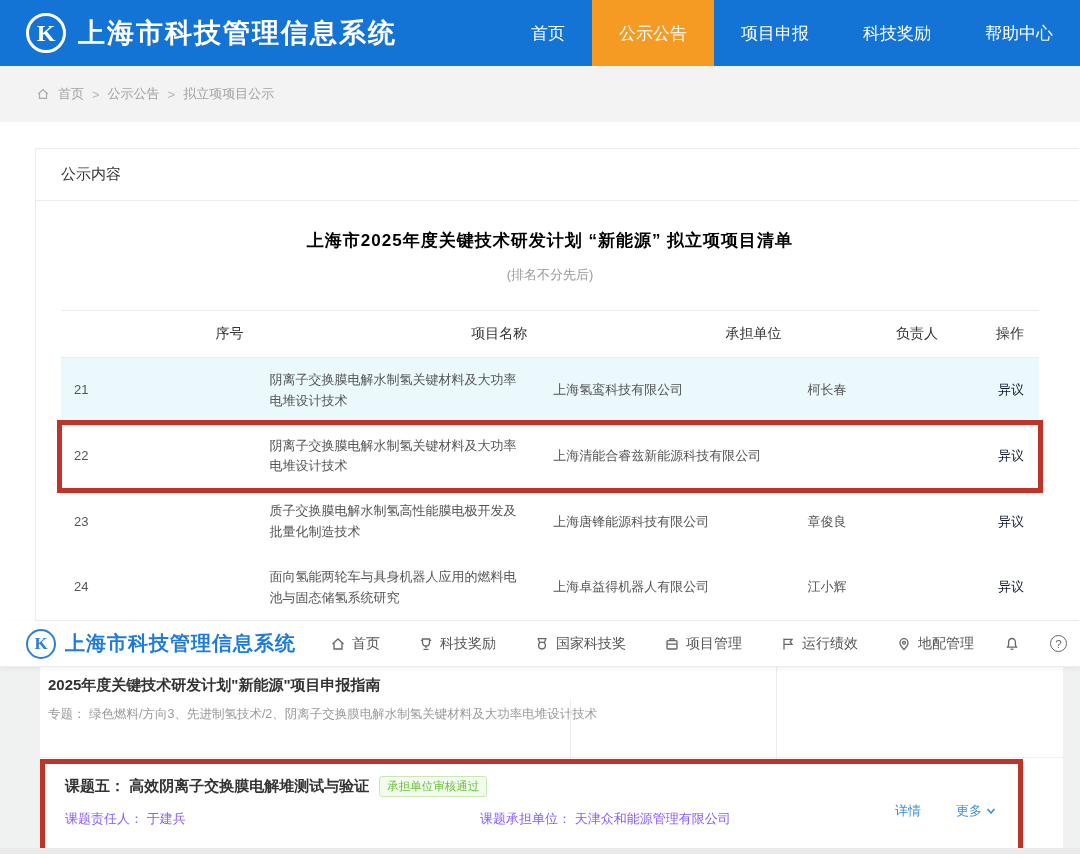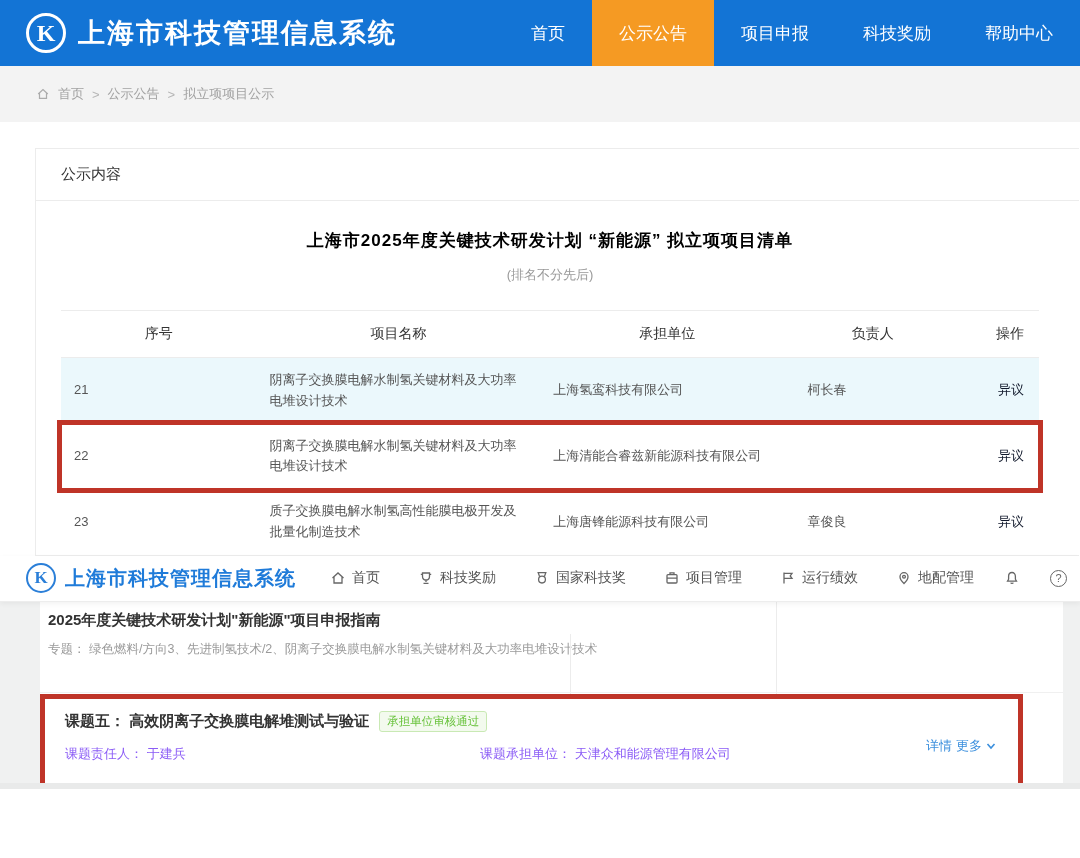--- a/index.html
+++ b/index.html
@@ -25,21 +25,21 @@
 
   
   .main-area { padding-top:26px; background:#fff; }
   .card { margin-left:35px; width:1044px; border:1px solid #ececec; border-right:none; background:#fff; }
   .card-header { padding:16px 25px; border-bottom:1px solid #ececec; font-size:15px; color:#333; }
   .card-body { padding:28px 40px 0 25px; }
   .list-title { text-align:center; font-size:17px; font-weight:600; color:#000000; letter-spacing:1px; }
   .list-subtitle { text-align:center; font-size:13px; color:#999; margin-top:14px; }
 
   table.notice { width:100%; border-collapse:collapse; margin-top:26px; table-layout:fixed; }
-  table.notice th { text-align:center; font-weight:normal; color:#333; font-size:14px;
+  table.notice th { text-align:right; font-weight:normal; color:#333; font-size:14px;
     padding:14px 13px; border-top:1px solid #ececec; border-bottom:1px solid #ececec; }
   table.notice td { font-size:13px; color:#555; padding:12px 13px; vertical-align:middle; line-height:1.6; }
   table.notice th.col-action, table.notice td.col-action { text-align:right; padding-right:15px; }
   tr.row-alt { background:#ebf8fc; }
   tr.row-highlight { outline:5px solid #bf3428; outline-offset:-1px; }
   a.dissent { color:#0f172a; text-decoration:none; cursor:pointer; }
 
   
   .portal-header { height:46px; background:#fff; display:flex; align-items:center;
     padding-left:26px; border-bottom:1px solid #ededed; box-shadow:0 2px 5px rgba(0,0,0,.05);
@@ -68,21 +68,21 @@
   .guide-subject { margin-top:11px; font-size:12.5px; color:#9a9a9a; }
 
   .topic-box { position:absolute; left:40px; top:92px; width:983px; height:110px;
     border:5px solid #bf3428; background:#fff; padding:12px 18px 0 20px; }
   .topic-title-row { display:flex; align-items:center; gap:10px; }
   .topic-title { font-size:15px; font-weight:bold; color:#333; }
   .badge-pass { font-size:11.5px; color:#67c23a; background:#f3faee; border:1px solid #c9e9b4;
     border-radius:3px; padding:2px 7px; }
   .topic-info-row { display:flex; margin-top:13px; font-size:13px; color:#8b5cf6; }
   .topic-leader { width:415px; }
-  .topic-links { position:absolute; right:22px; top:38px; display:flex; align-items:center; gap:4px; }
+  .topic-links { position:absolute; right:22px; top:38px; display:flex; align-items:center; gap:35px; }
   .topic-links a { color:#3b8fdd; font-size:13px; text-decoration:none; cursor:pointer;
     display:flex; align-items:center; gap:4px; }
   .chev { width:10px; height:10px; stroke:#3b8fdd; fill:none; stroke-width:1.6; }
   .bottom-strip { position:absolute; left:0; right:0; bottom:0; height:6px; background:#e9eaea; }
 </style>
 </head>
 <body>
 
 <div class="top-header">
   <div class="logo-circle">
@@ -148,20 +148,27 @@
             <td></td>
             <td class="col-action"><a class="dissent">异议</a></td>
           </tr>
           <tr>
             <td>23</td>
             <td>质子交换膜电解水制氢高性能膜电极开发及批量化制造技术</td>
             <td>上海唐锋能源科技有限公司</td>
             <td>章俊良</td>
             <td class="col-action"><a class="dissent">异议</a></td>
           </tr>
+          <tr>
+            <td>24</td>
+            <td>面向氢能两轮车与具身机器人应用的燃料电池与固态储氢系统研究</td>
+            <td>上海卓益得机器人有限公司</td>
+            <td>江小辉</td>
+            <td class="col-action"><a class="dissent">异议</a></td>
+          </tr>
         </tbody>
       </table>
     </div>
   </div>
 </div>
 
 <div class="portal-header">
   <div class="portal-logo">
     <span>K</span>
   </div>

